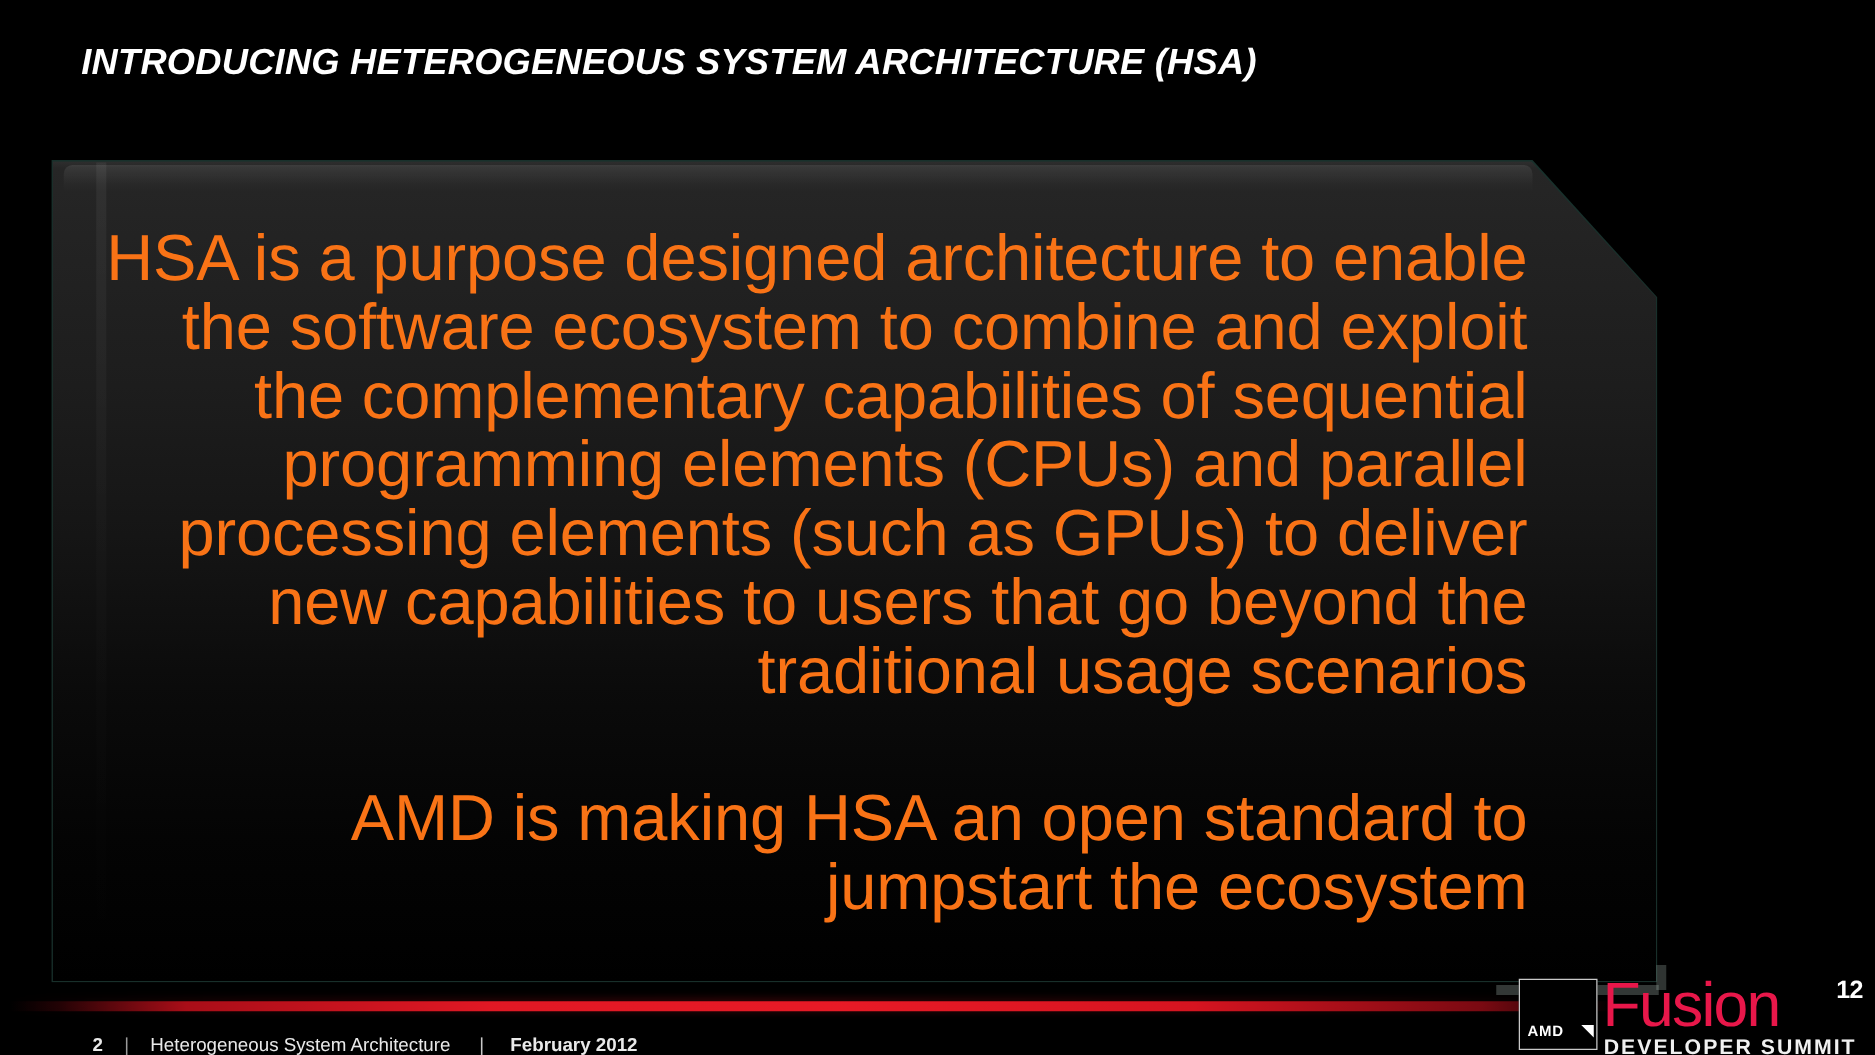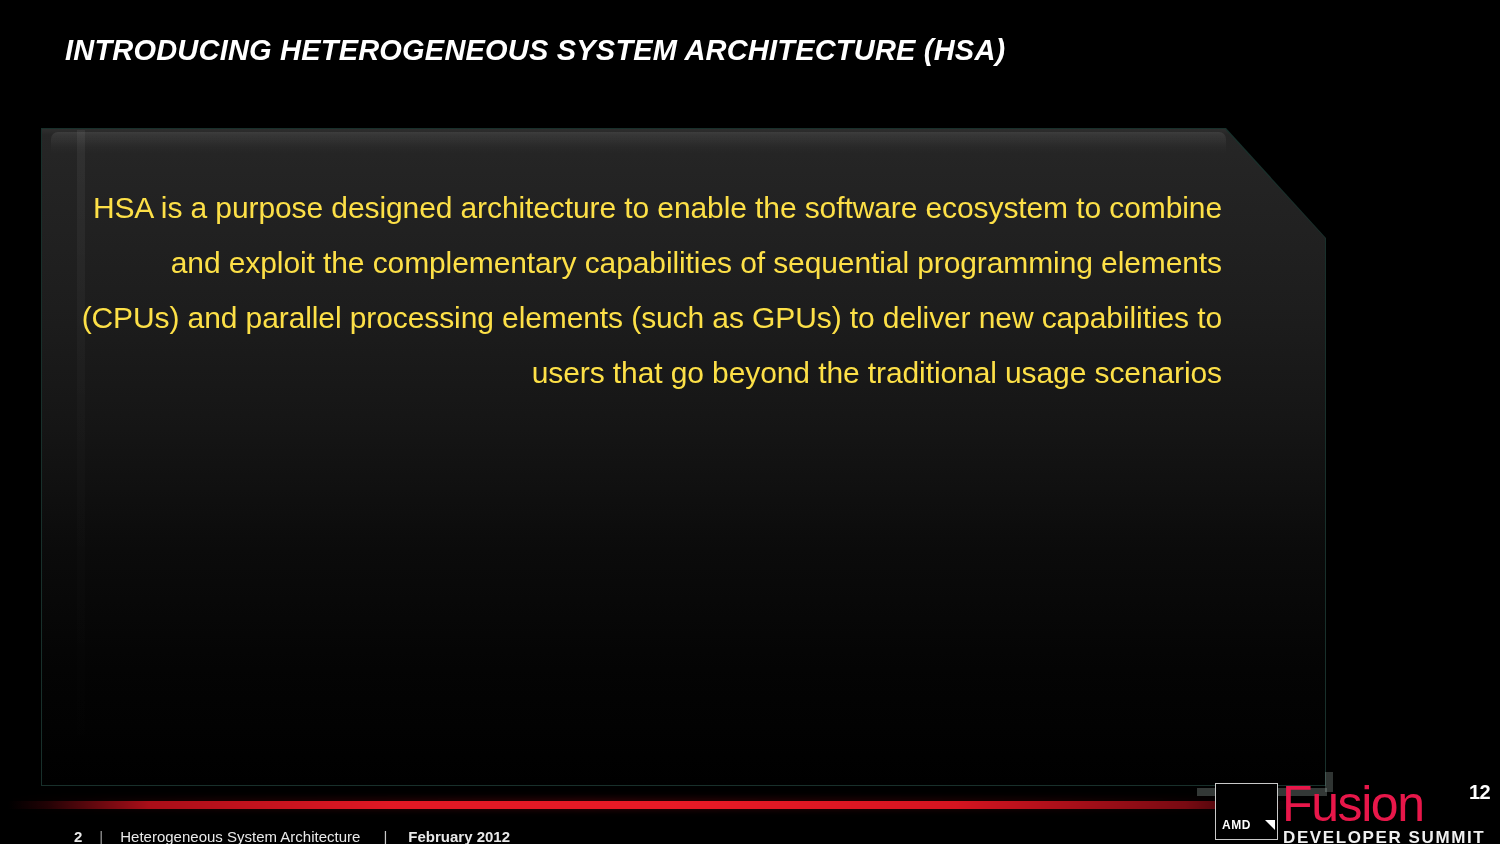--- a/index.html
+++ b/index.html
@@ -76,22 +76,22 @@
     pointer-events:none;
   }
 
   
   .panel-body {
     position:absolute;
     left:29px; top:44px;
     width:1160px;
   }
   .para {
-    color:#fde047;
-    font-size:30px;
+    color:#f97316;
+    font-size:52px;
     line-height:55px;
     font-weight:400;
     letter-spacing:-0.1px;
   }
   .para + .para { margin-top:55px; }
 
   
   .red-rule {
     position:absolute;
     left:0; top:793px;
@@ -238,20 +238,21 @@
   <div class="slide-title">INTRODUCING HETEROGENEOUS SYSTEM ARCHITECTURE (HSA)</div>
 
   <div class="panel-wrap">
     <div class="panel-border"></div>
     <div class="panel-face"></div>
     <div class="panel-gloss"></div>
     <div class="panel-inner-edge"></div>
 
     <div class="panel-body">
       <p class="para">HSA is a purpose designed architecture to enable the software ecosystem to combine and exploit the complementary capabilities of sequential programming elements (CPUs) and parallel processing elements (such as GPUs) to deliver new capabilities to users that go beyond the traditional usage scenarios</p>
+      <p class="para">AMD is making HSA an open standard to jumpstart the ecosystem</p>
     </div>
   </div>
 
   <div class="red-rule-glow"></div>
   <div class="red-rule"></div>
 
   <div class="footer">
     <span class="pg">2</span>
     <span class="bar">|</span>
     <span class="deck">Heterogeneous System Architecture</span>

